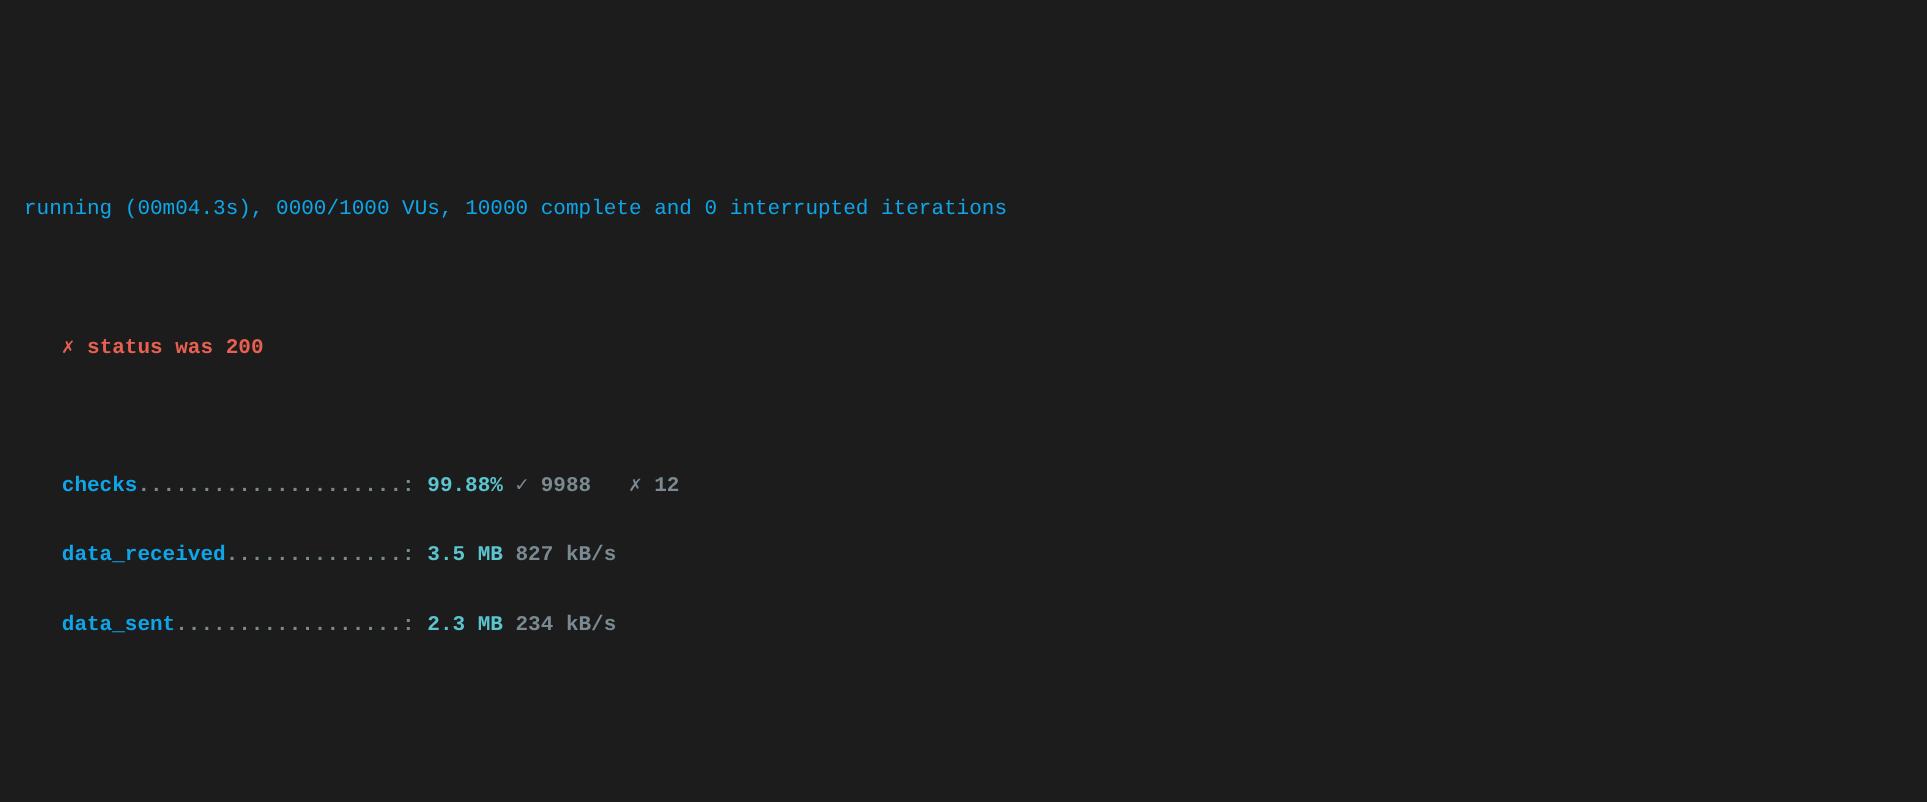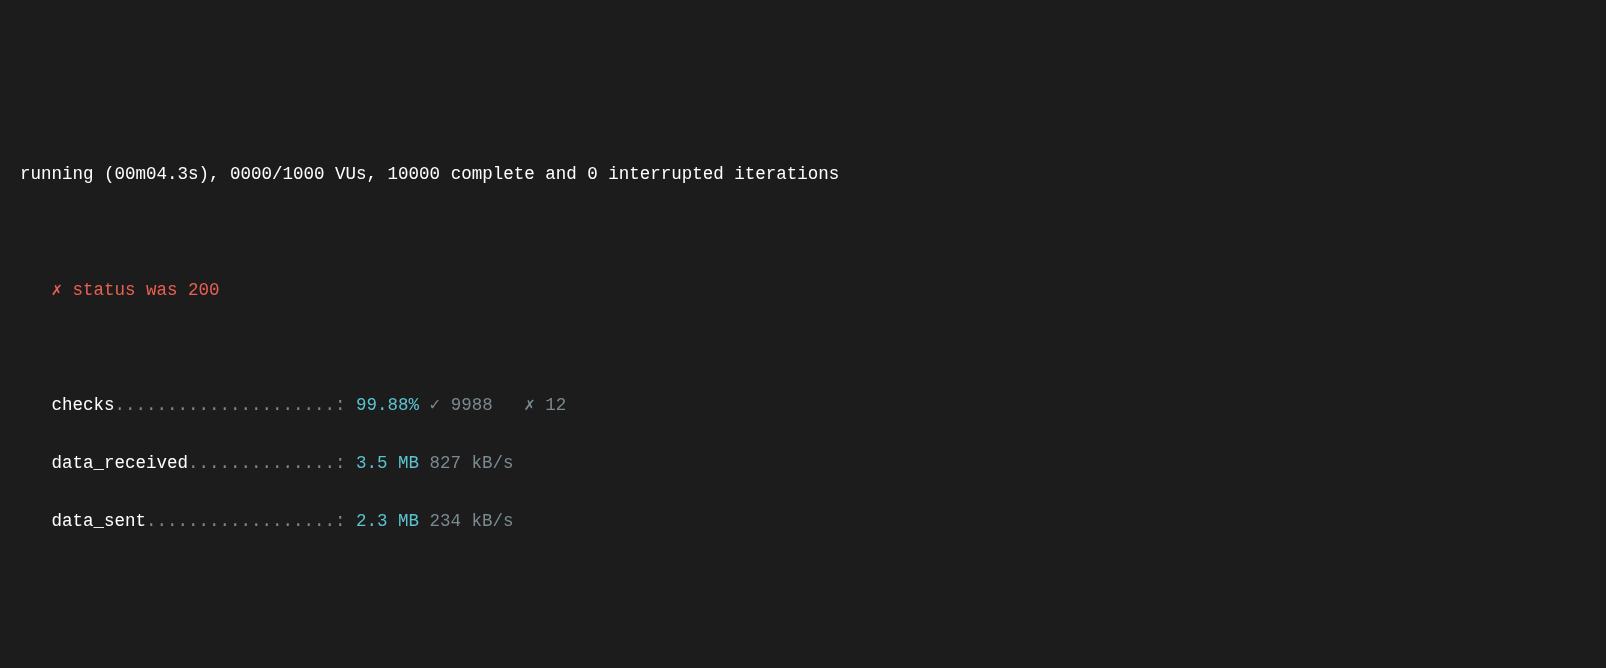--- a/index.html
+++ b/index.html
@@ -6,26 +6,26 @@
     margin: 0;
     padding: 16px 20px;
     background: #1c1c1c;
     color: #e8e8e8;
     font-family: "SF Mono", "Menlo", "Consolas", "Liberation Mono", monospace;
     font-size: 17.5px;
     line-height: 1.65;
     white-space: pre;
     overflow-x: auto;
   }
-  .white { color: #ffffff; }
+  .white { color: #0ea5e9; }
   .grey  { color: #7a8a90; }
   .cyan  { color: #5bc4cf; margin-top: 48px; }
   .green { color: #3fbf3f; }
   .red   { color: #e86052; }
-  .indent { margin-left: 3.0ch; }
+  .indent { margin-left: 3.0ch; font-weight: bold; }
 </style>
 </head>
 <body>
 
 
 
 <div>
 <div><span class="white">running (</span><span class="white">00m04.3s</span><span class="white">), </span><span class="white">0000</span><span class="white">/</span><span class="white">1000</span><span class="white"> VUs, </span><span class="white">10000</span><span class="white"> complete and 0 interrupted iterations</span></div>
 <div>&nbsp;</div>
 <div class="indent"><span class="red">✗ </span><span class="red">status was 200</span></div>

